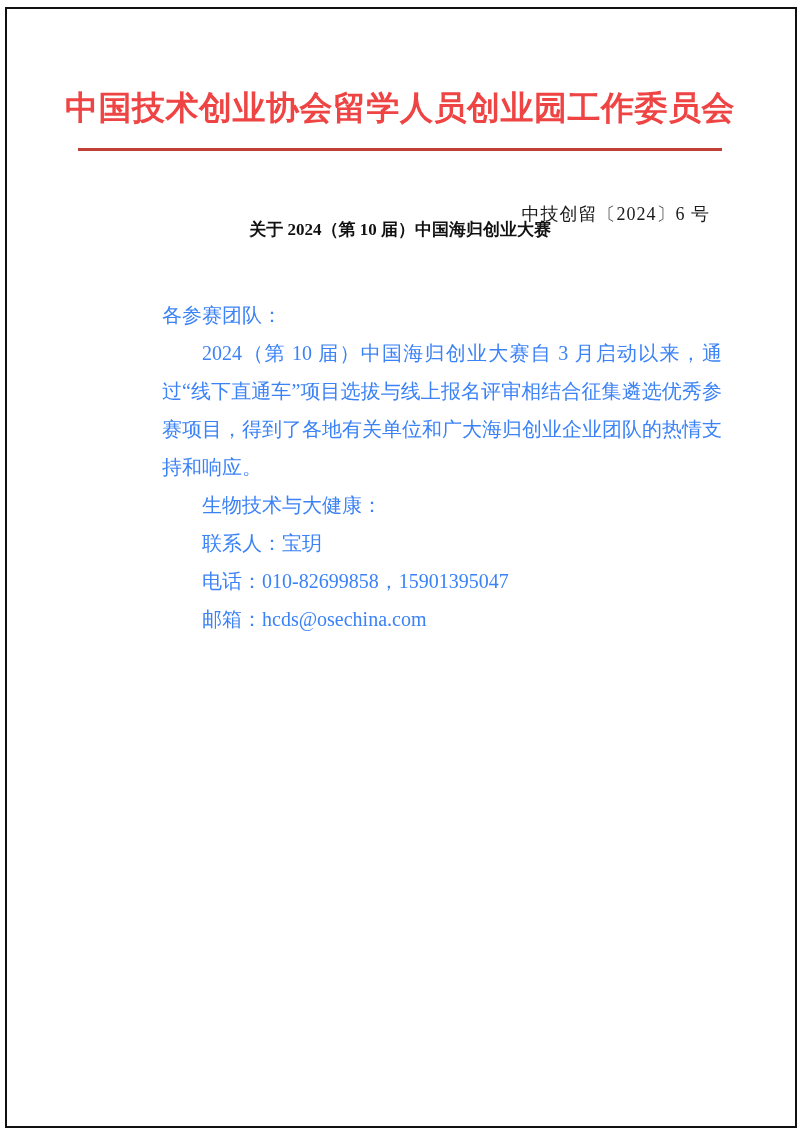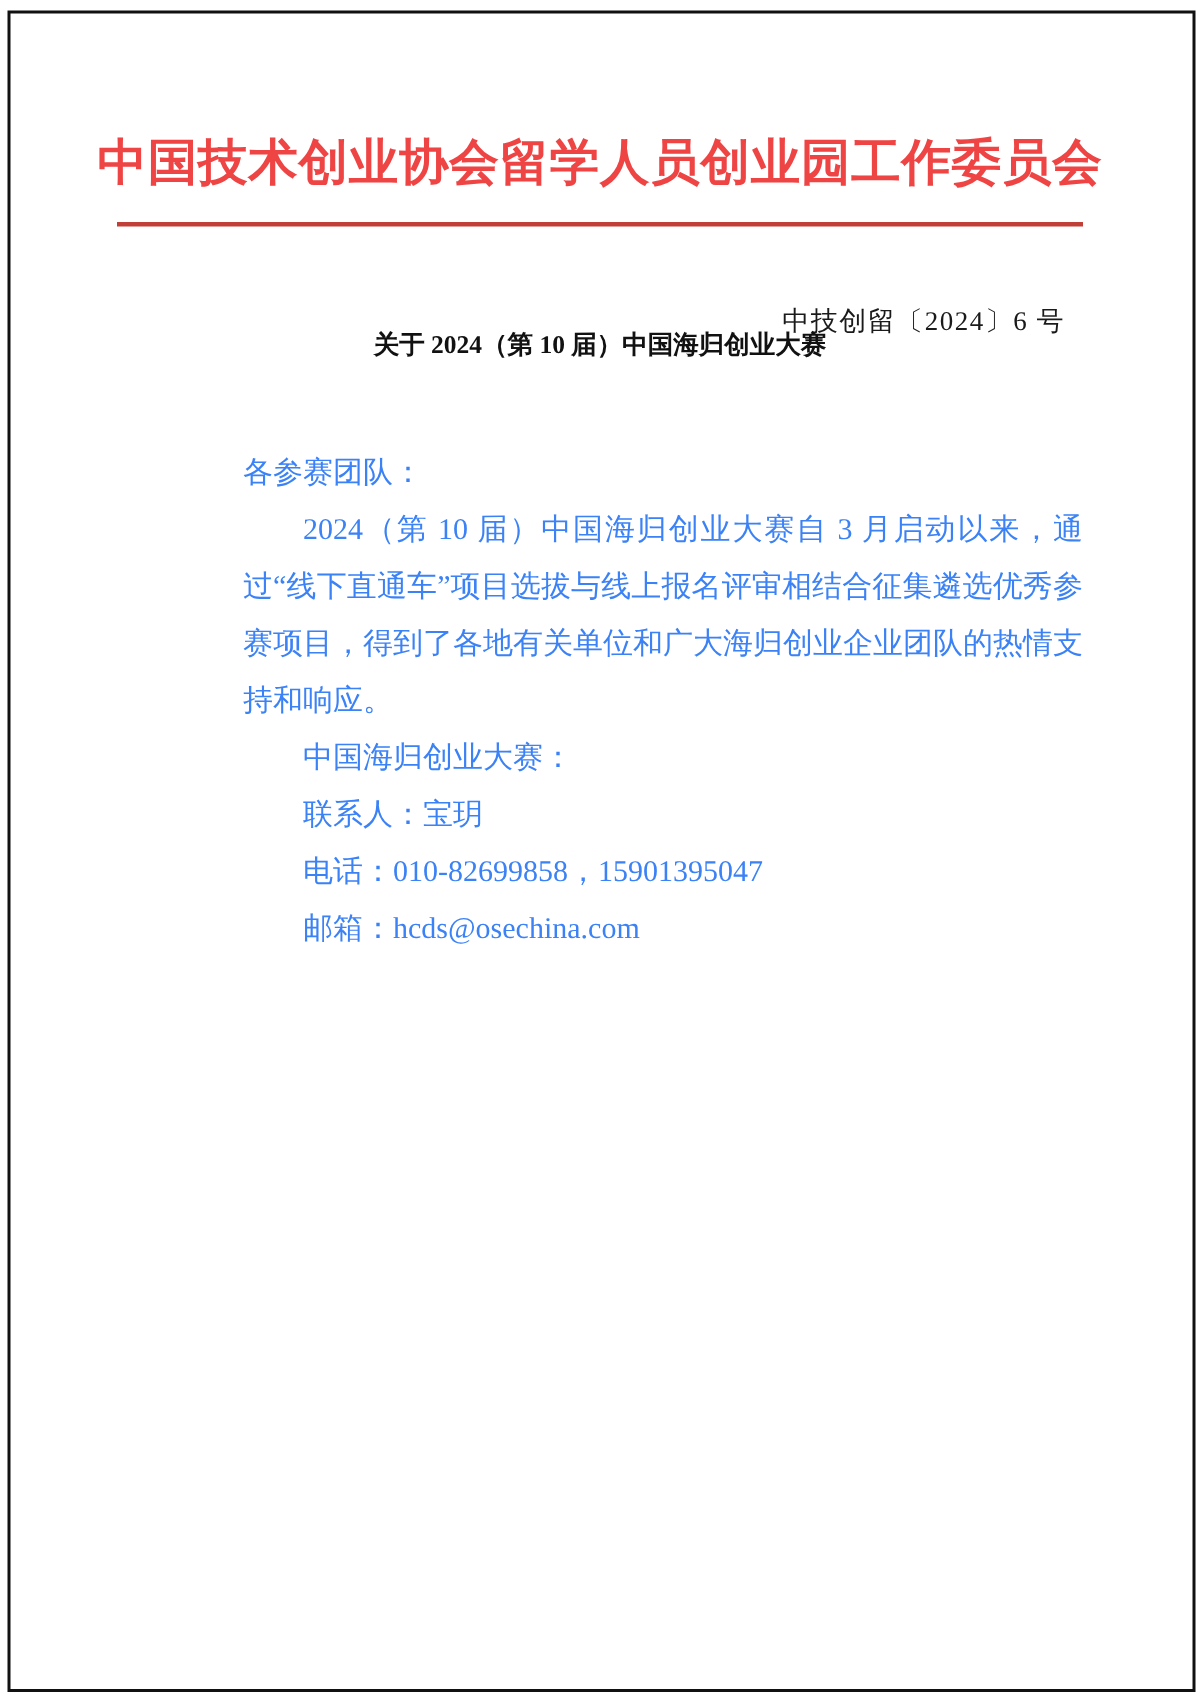--- a/index.html
+++ b/index.html
@@ -100,17 +100,17 @@
 
 <div class="doc-number">中技创留〔2024〕6 号</div>
 
 <div class="doc-title">
   <div>关于 2024（第 10 届）中国海归创业大赛</div>
 </div>
 
 <div class="doc-body">
   <p class="salutation">各参赛团队：</p>
   <p>2024（第 10 届）中国海归创业大赛自 3 月启动以来，通过“线下直通车”项目选拔与线上报名评审相结合征集遴选优秀参赛项目，得到了各地有关单位和广大海归创业企业团队的热情支持和响应。</p>
-  <p class="contact-line">中国海归创业大赛：</p>
+  <p class="contact-line">生物技术与大健康：</p>
   <p class="contact-line">联系人：宝玥</p>
   <p class="contact-line">电话：010-82699858，15901395047</p>
   <p class="contact-line">邮箱：hcds@osechina.com</p>
 </div>
 
 </body></html>

